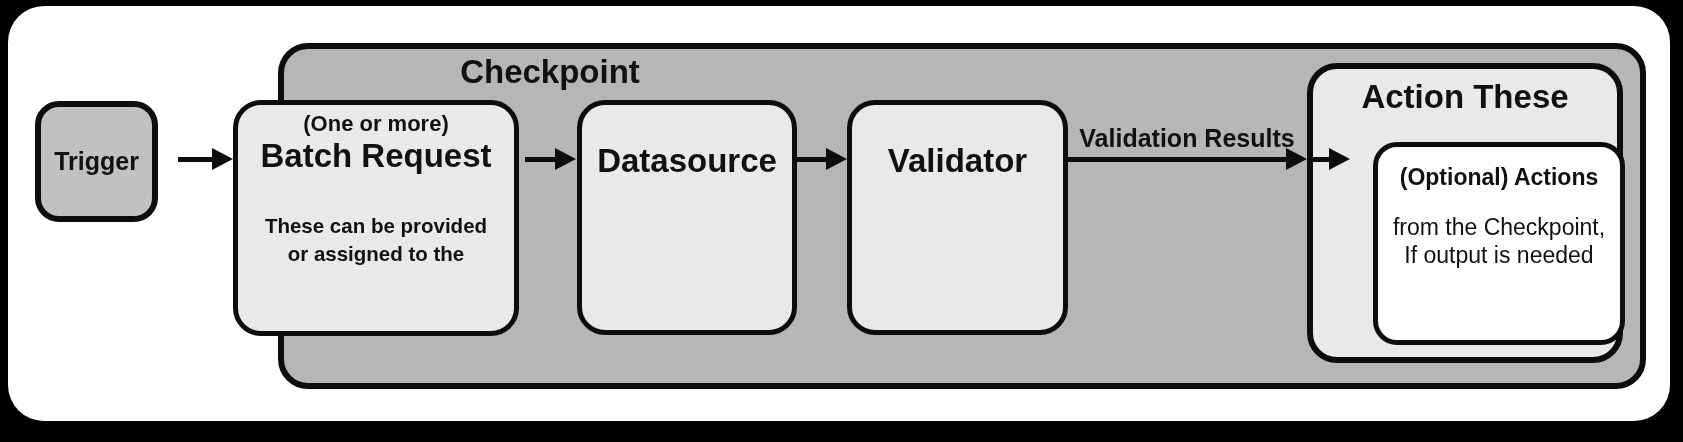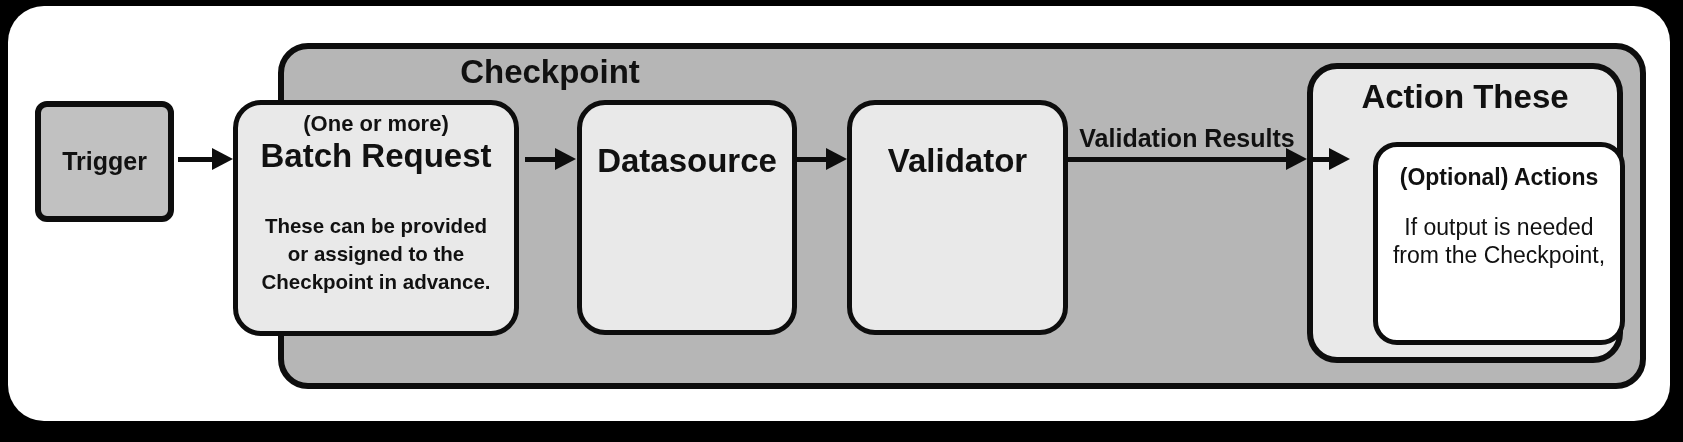--- a/index.html
+++ b/index.html
@@ -33,24 +33,24 @@
     background:var(--checkpoint-fill);
     border:6px solid var(--border);
     border-radius:30px;
   }
   .checkpoint-title{
     left:428px;top:52px;width:244px;
     font-size:33px;line-height:40px;font-weight:bold;
     text-align:center;white-space:nowrap;
   }
   .trigger{
-    left:35px;top:101px;width:139px;height:121px;
+    left:35px;top:101px;width:123px;height:121px;
     background:var(--trigger-fill);
     border:6px solid var(--border);
-    border-radius:12px;
+    border-radius:24px;
     display:flex;align-items:center;justify-content:center;
   }
   .trigger-label{font-size:25px;font-weight:bold;}
   .node{
     background:var(--node-fill);
     border:5px solid var(--border);
     border-radius:28px;
     text-align:center;
   }
   .batch{left:233px;top:100px;width:286px;height:236px;}
@@ -108,21 +108,20 @@
   <div class="abs arrow-line" style="left:178px;width:37px;"></div>
   <div class="abs arrow-head" style="left:212px;"></div>
 </div>
 
 <div class="abs node batch">
   <div class="qualifier">(One or more)</div>
   <div class="node-big-title">Batch Request</div>
   <div class="batch-desc">
     <div class="desc-line">These can be provided</div>
     <div class="desc-line">or assigned to the</div>
-    <div class="desc-line">Checkpoint in advance.</div>
   </div>
 </div>
 
 <div>
   <div class="abs arrow-line" style="left:525px;width:33px;"></div>
   <div class="abs arrow-head" style="left:555px;"></div>
 </div>
 
 <div class="abs node datasource">
   <div class="node-title-mid">Datasource</div>
@@ -148,16 +147,16 @@
 </div>
 
 <div>
   <div class="abs arrow-line" style="left:1309px;width:22px;"></div>
   <div class="abs arrow-head" style="left:1329px;"></div>
 </div>
 
 <div class="abs actions">
   <div class="actions-title">(Optional) Actions</div>
   <div class="actions-desc">
+    <div class="desc-line">from the Checkpoint,</div>
     <div class="desc-line">If output is needed</div>
-    <div class="desc-line">from the Checkpoint,</div>
   </div>
 </div>
 
 </body></html>

